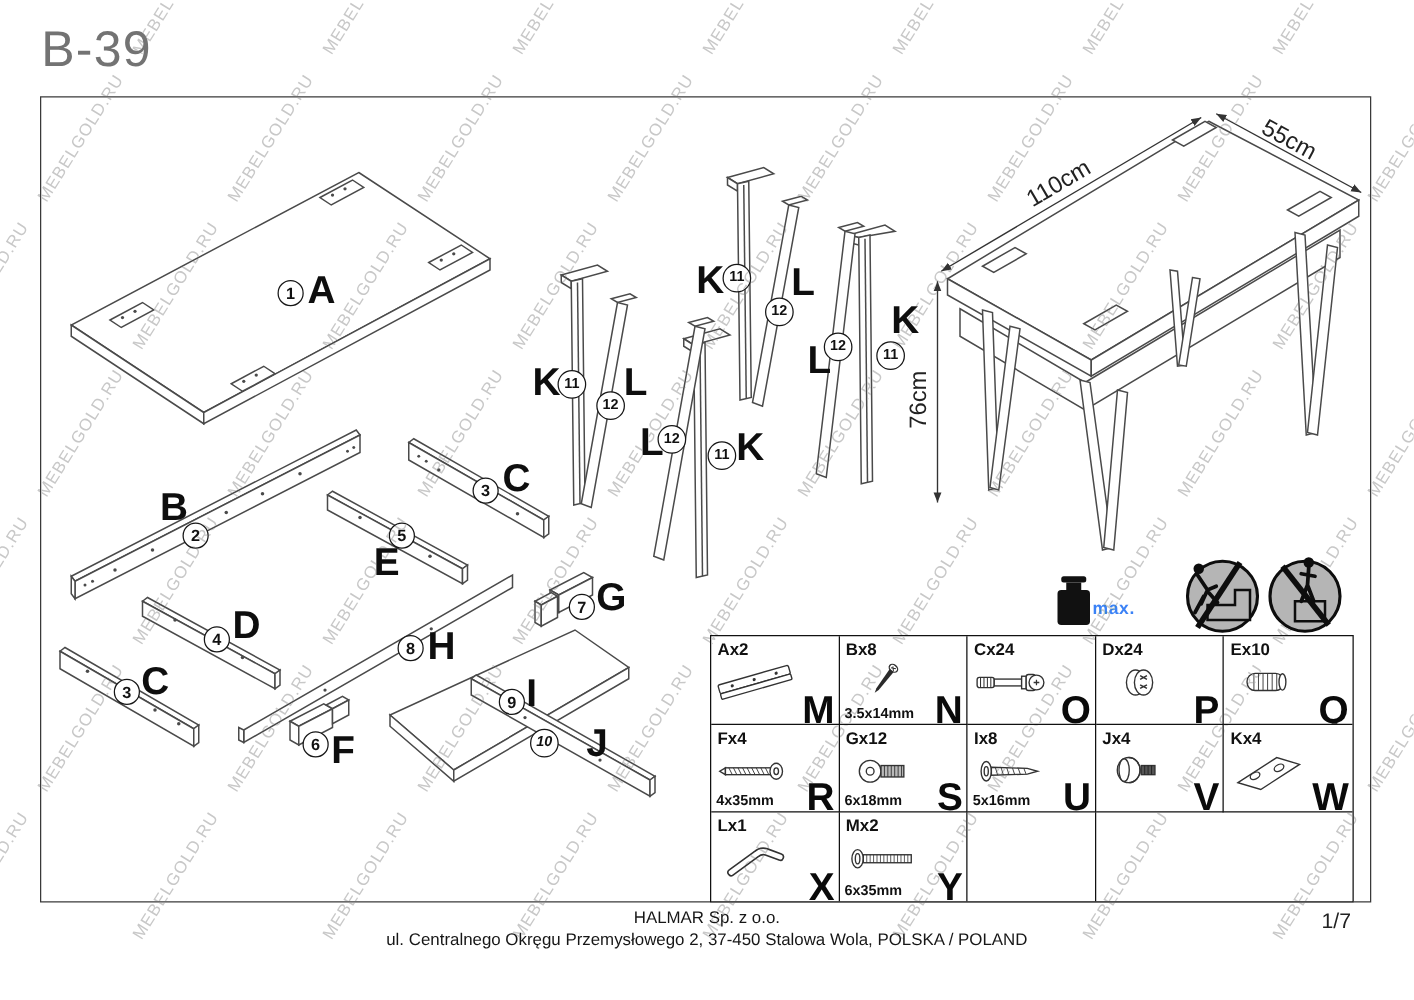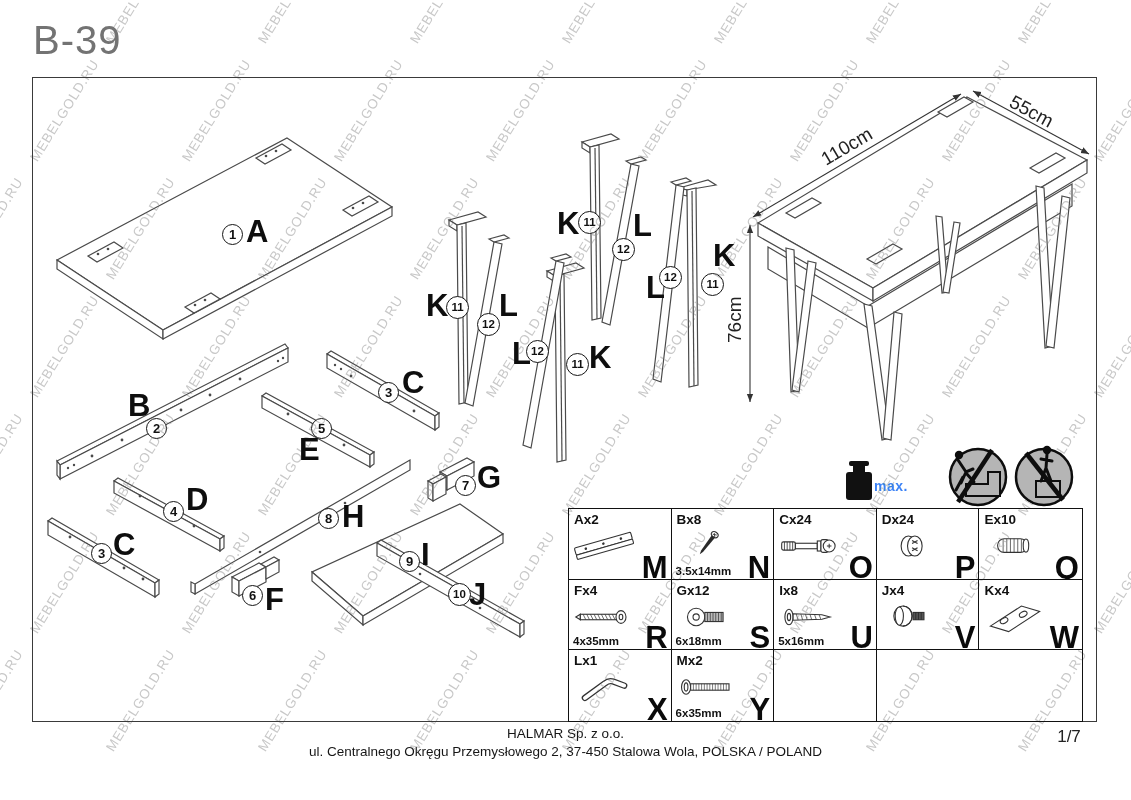--- a/index.html
+++ b/index.html
@@ -268,21 +268,21 @@
       <span class="pnum" style="left: 311px; top: 418px;">5</span>
       <span class="pletter" style="left: 299px; top: 434px;">E</span>
       <span class="pnum" style="left: 242px; top: 585px;">6</span>
       <span class="pletter" style="left: 265px; top: 584px;">F</span>
       <span class="pnum" style="left: 455px; top: 475px;">7</span>
       <span class="pletter" style="left: 477px; top: 462px;">G</span>
       <span class="pnum" style="left: 318px; top: 508px;">8</span>
       <span class="pletter" style="left: 342px; top: 501px;">H</span>
       <span class="pnum" style="left: 399px; top: 551px;">9</span>
       <span class="pletter" style="left: 421px; top: 539px;">I</span>
-      <span class="pnum w2" style="left: 448px; top: 583px;">10</span>
+      <span class="pnum w2" style="left: 424px; top: 583px; font-style: italic;">10</span>
       <span class="pletter" style="left: 469px; top: 579px;">J</span>
       <span class="pnum w2" style="left: 446px; top: 296px;">11</span>
       <span class="pletter" style="left: 426px; top: 290px;">K</span>
       <span class="pnum w2" style="left: 477px; top: 313px;">12</span>
       <span class="pletter" style="left: 499px; top: 290px;">L</span>
       <span class="pnum w2" style="left: 526px; top: 340px;">12</span>
       <span class="pletter" style="left: 512px; top: 338px;">L</span>
       <span class="pnum w2" style="left: 566px; top: 353px;">11</span>
       <span class="pletter" style="left: 589px; top: 342px;">K</span>
       <span class="pnum w2" style="left: 578px; top: 211px;">11</span>

